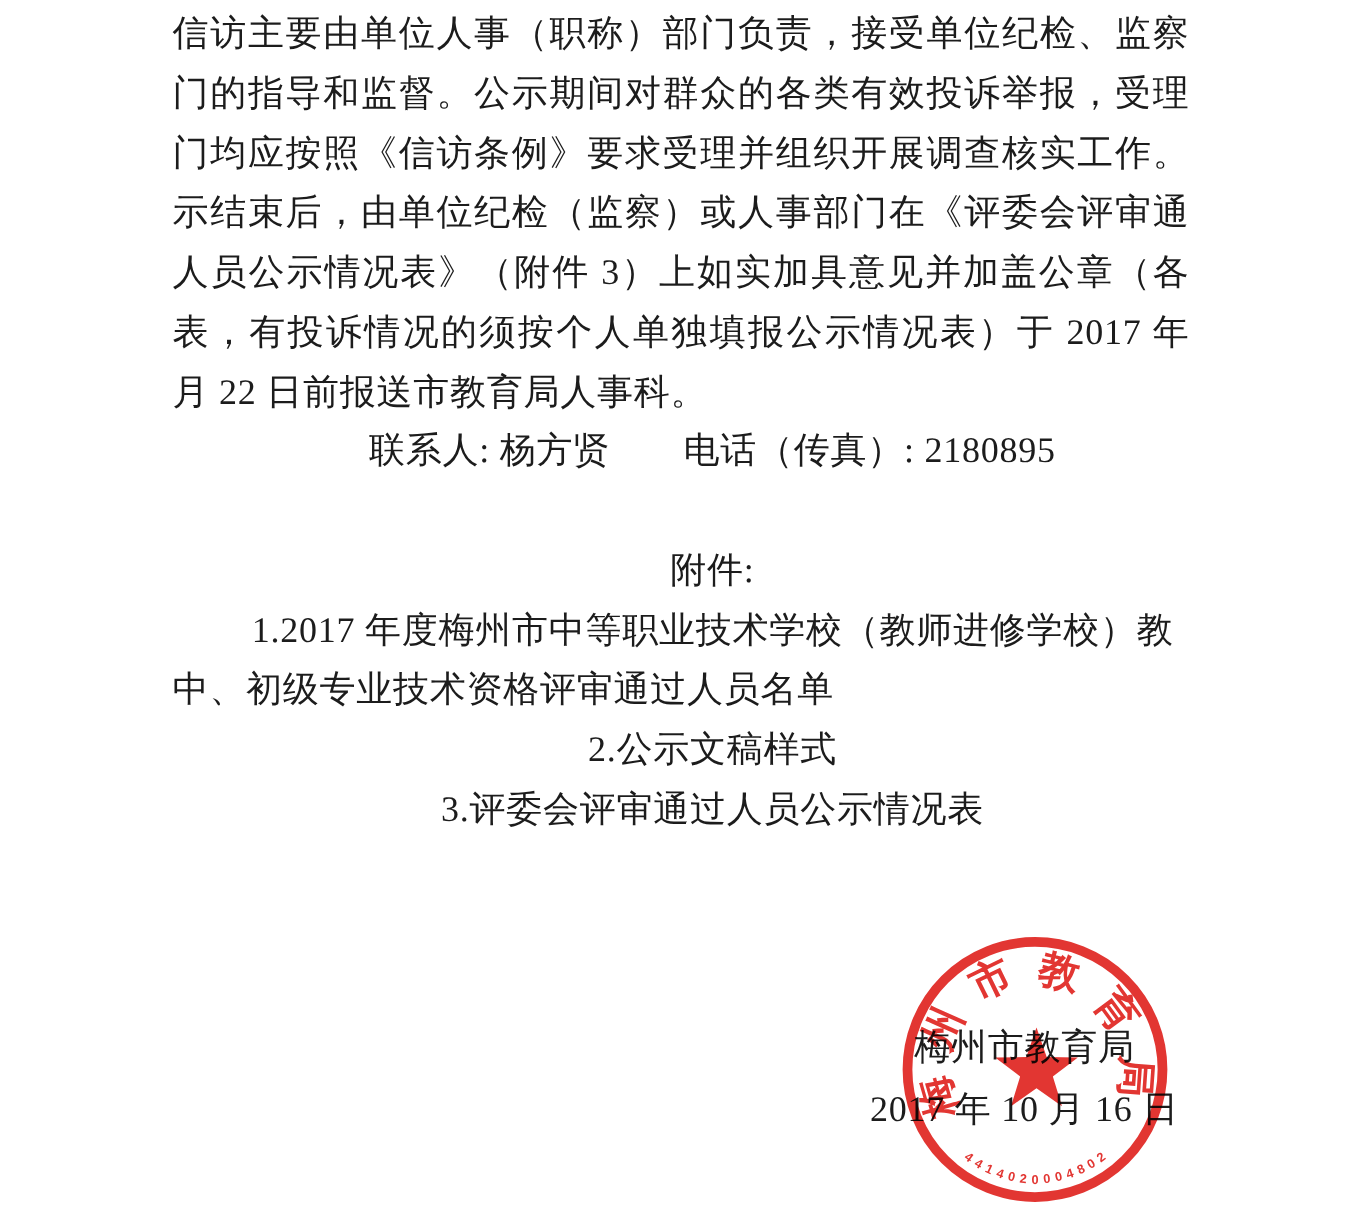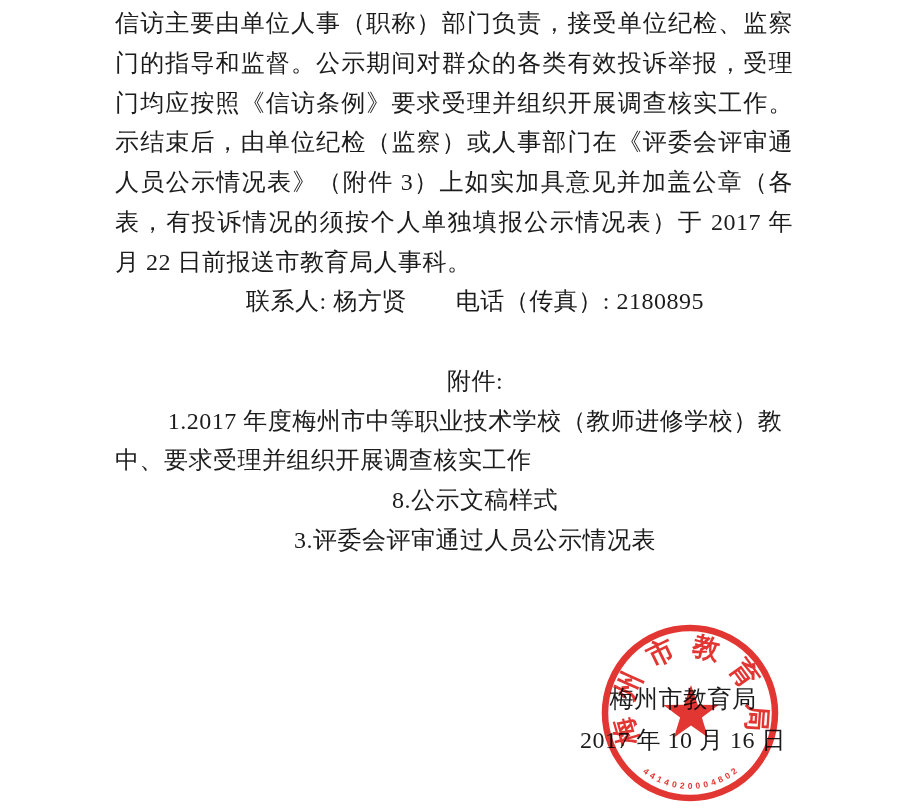--- a/index.html
+++ b/index.html
@@ -41,22 +41,22 @@
     <div class="line j">门的指导和监督。公示期间对群众的各类有效投诉举报，受理部</div>
     <div class="line j">门均应按照《信访条例》要求受理并组织开展调查核实工作。公</div>
     <div class="line j">示结束后，由单位纪检（监察）或人事部门在《评委会评审通过</div>
     <div class="line j">人员公示情况表》（附件 3）上如实加具意见并加盖公章（各地对</div>
     <div class="line j">表，有投诉情况的须按个人单独填报公示情况表）于 2017 年 10</div>
     <div class="line">月 22 日前报送市教育局人事科。</div>
     <div class="line ind">联系人: 杨方贤　　电话（传真）: 2180895</div>
     <div class="spacer"></div>
     <div class="line ind">附件:</div>
     <div class="line j ind">1.2017 年度梅州市中等职业技术学校（教师进修学校）教师</div>
-    <div class="line">中、要求受理并组织开展调查核实工作</div>
-    <div class="line ind">8.公示文稿样式</div>
+    <div class="line">中、初级专业技术资格评审通过人员名单</div>
+    <div class="line ind">2.公示文稿样式</div>
     <div class="line ind">3.评委会评审通过人员公示情况表</div>
   </div>
 
   <div class="sig sig-org">梅州市教育局</div>
   <div class="sig sig-date">2017 年 10 月 16 日</div>
 
   <svg class="seal" viewBox="0 0 200 200" xmlns="http://www.w3.org/2000/svg">
       <circle cx="100" cy="100" r="85" fill="none" stroke="#e02622" stroke-width="6.5"></circle>
       <polygon points="101.0,72.0 94.2,91.7 73.4,92.0 90.1,104.6 84.0,124.5 101.0,112.5 118.0,124.5 111.9,104.6 128.6,92.0 107.8,91.7" fill="#e02622"></polygon>
       <text transform="translate(35.6 118.5) rotate(-106)" fill="#e02622" text-anchor="middle" dominant-baseline="central" font-size="27" font-weight="bold" font-family="&quot;Liberation Serif&quot;,&quot;DejaVu Serif&quot;,serif">梅</text>

